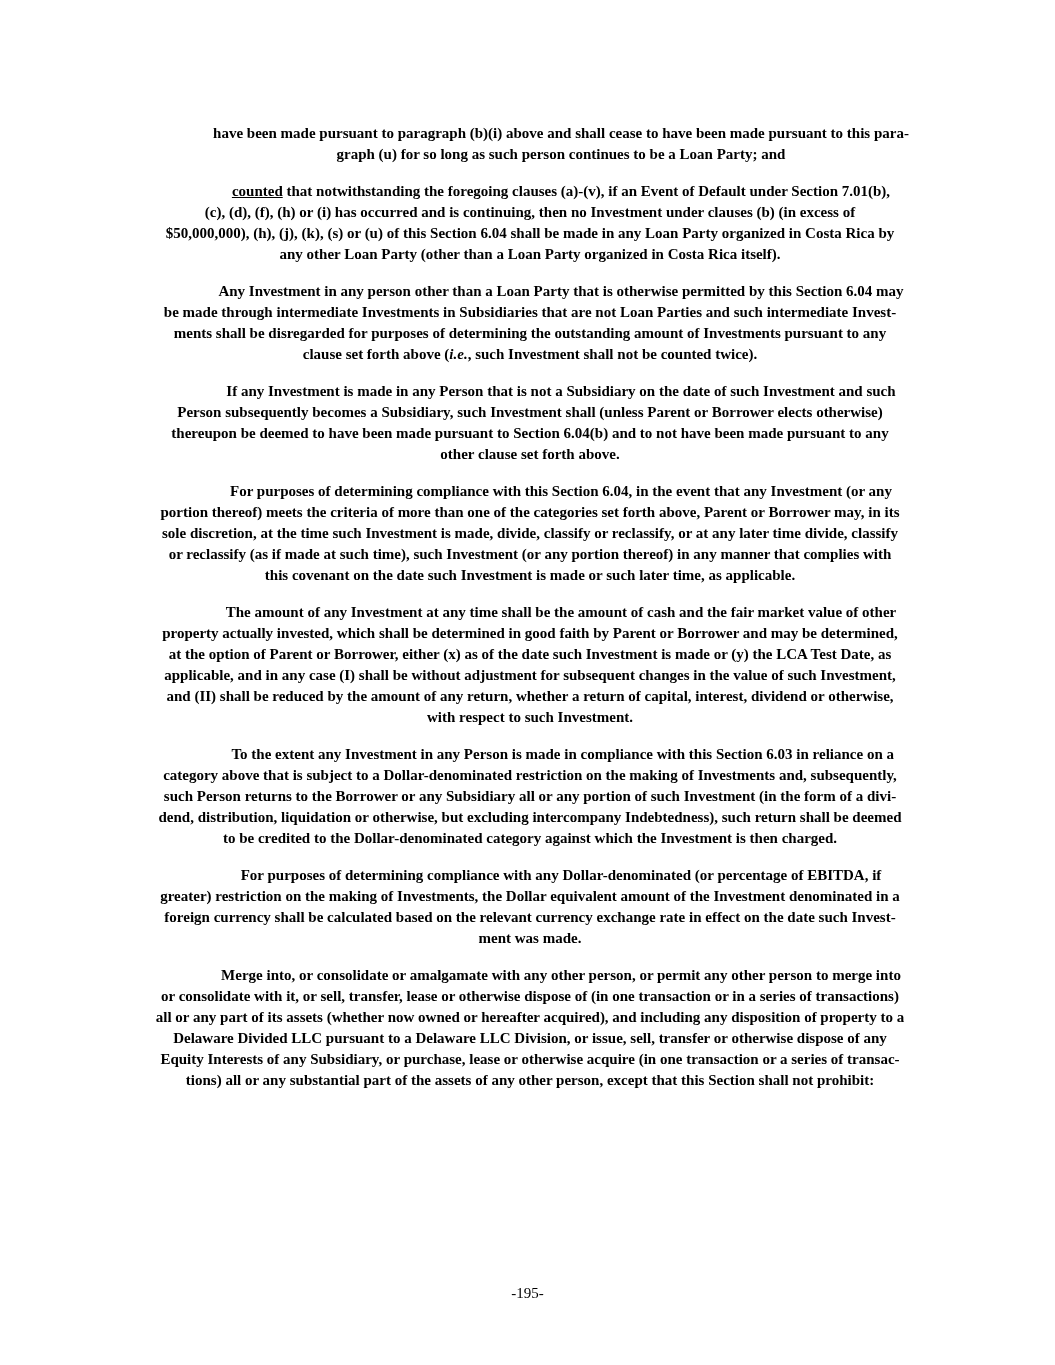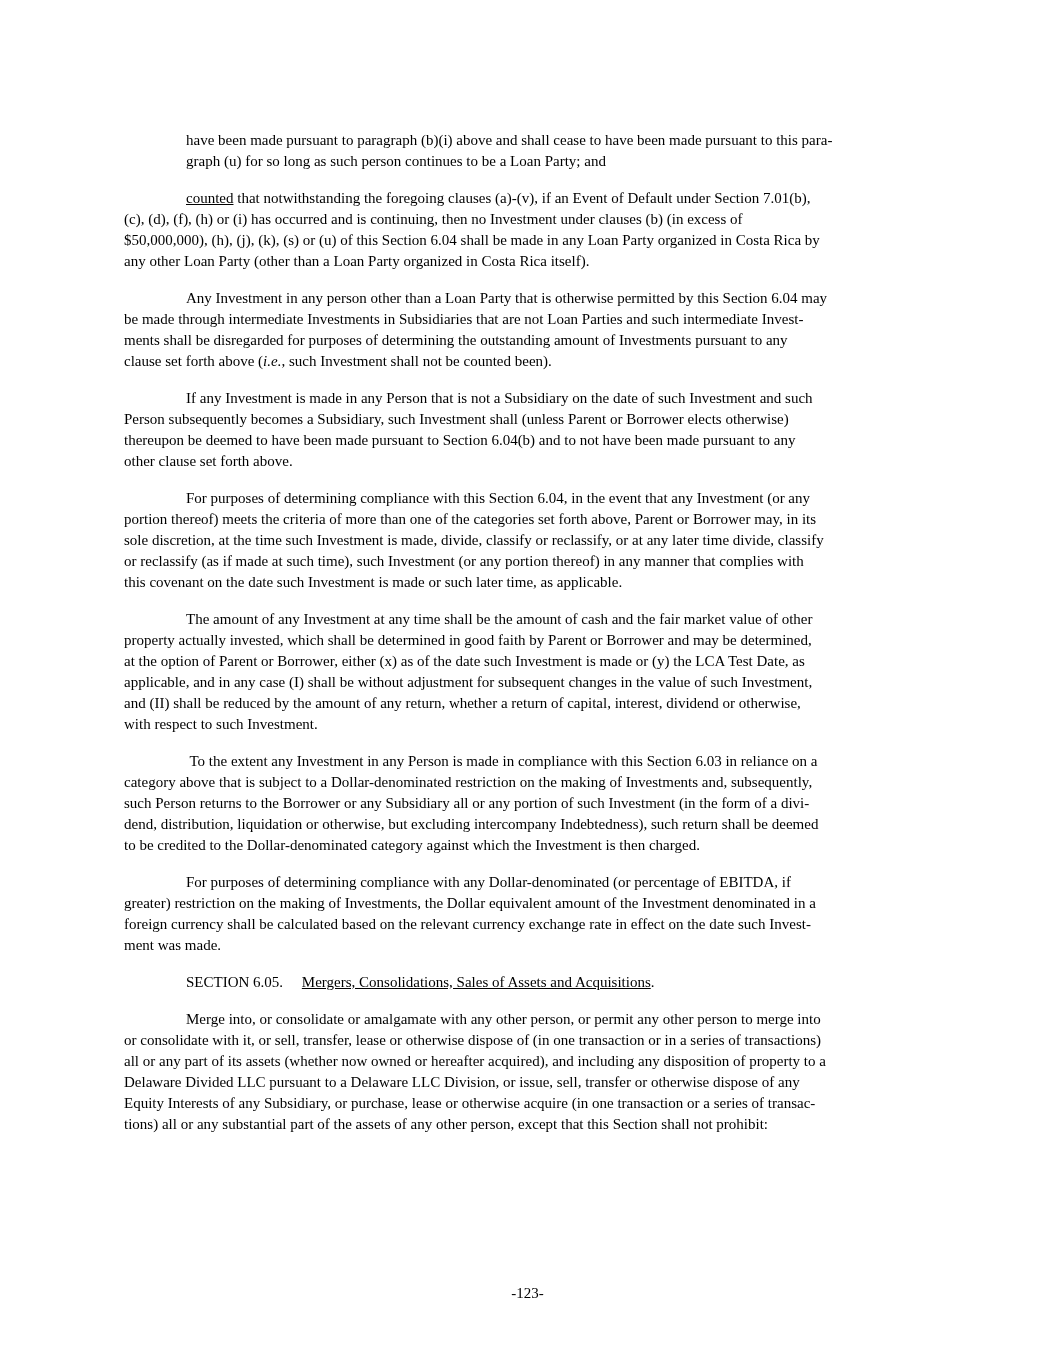--- a/index.html
+++ b/index.html
@@ -16,25 +16,26 @@
     font-family: "Liberation Serif", "DejaVu Serif", serif;
     overflow: hidden;
   }
   .doc {
     position: absolute;
     left: 124px;
     top: 122px;
     width: 812px;
   }
   .para {
-    margin: 8px 0 16px 0;
+    margin: 1px 0 16px 0;
     font-size: 15px;
     line-height: 21px;
     white-space: pre;
-    text-align: left;
+    text-align: center;
+    font-weight: bold;
   }
   .para.body    { text-indent: 62px; }
   .para.sub     { margin-left: 62px; }
   .para.clause  { margin-left: 62px; text-indent: 61px; }
   .para.heading { text-indent: 62px; }
   .u { text-decoration: underline; }
   .i { font-style: italic; }
   .page-number {
     position: absolute;
     top: 1283px;
@@ -54,21 +55,21 @@
     <div>
         <p class="para sub"><span>have been made pursuant to paragraph (b)(i) above and shall cease to have been made pursuant to this para-
 graph (u) for so long as such person continues to be a Loan Party; and</span></p>
         <p class="para body"><span class="u">counted</span><span> that notwithstanding the foregoing clauses (a)-(v), if an Event of Default under Section 7.01(b),
 (c), (d), (f), (h) or (i) has occurred and is continuing, then no Investment under clauses (b) (in excess of
 $50,000,000), (h), (j), (k), (s) or (u) of this Section 6.04 shall be made in any Loan Party organized in Costa Rica by
 any other Loan Party (other than a Loan Party organized in Costa Rica itself).</span></p>
         <p class="para body"><span>Any Investment in any person other than a Loan Party that is otherwise permitted by this Section 6.04 may
 be made through intermediate Investments in Subsidiaries that are not Loan Parties and such intermediate Invest-
 ments shall be disregarded for purposes of determining the outstanding amount of Investments pursuant to any
-clause set forth above (</span><span class="i">i.e.</span><span>, such Investment shall not be counted been).</span></p>
+clause set forth above (</span><span class="i">i.e.</span><span>, such Investment shall not be counted twice).</span></p>
         <p class="para body"><span>If any Investment is made in any Person that is not a Subsidiary on the date of such Investment and such
 Person subsequently becomes a Subsidiary, such Investment shall (unless Parent or Borrower elects otherwise)
 thereupon be deemed to have been made pursuant to Section 6.04(b) and to not have been made pursuant to any
 other clause set forth above.</span></p>
         <p class="para body"><span>For purposes of determining compliance with this Section 6.04, in the event that any Investment (or any
 portion thereof) meets the criteria of more than one of the categories set forth above, Parent or Borrower may, in its
 sole discretion, at the time such Investment is made, divide, classify or reclassify, or at any later time divide, classify
 or reclassify (as if made at such time), such Investment (or any portion thereof) in any manner that complies with
 this covenant on the date such Investment is made or such later time, as applicable.</span></p>
         <p class="para body"><span>The amount of any Investment at any time shall be the amount of cash and the fair market value of other
@@ -79,23 +80,22 @@
 with respect to such Investment.</span></p>
         <p class="para body"><span> To the extent any Investment in any Person is made in compliance with this Section 6.03 in reliance on a
 category above that is subject to a Dollar-denominated restriction on the making of Investments and, subsequently,
 such Person returns to the Borrower or any Subsidiary all or any portion of such Investment (in the form of a divi-
 dend, distribution, liquidation or otherwise, but excluding intercompany Indebtedness), such return shall be deemed
 to be credited to the Dollar-denominated category against which the Investment is then charged.</span></p>
         <p class="para body"><span>For purposes of determining compliance with any Dollar-denominated (or percentage of EBITDA, if
 greater) restriction on the making of Investments, the Dollar equivalent amount of the Investment denominated in a
 foreign currency shall be calculated based on the relevant currency exchange rate in effect on the date such Invest-
 ment was made.</span></p>
-        <p class="para heading"><span>SECTION 6.05.&nbsp;&nbsp;&nbsp;&nbsp;&nbsp;</span><span class="u">Mergers, Consolidations, Sales of Assets and Acquisitions</span><span>.</span></p>
         <p class="para body"><span>Merge into, or consolidate or amalgamate with any other person, or permit any other person to merge into
 or consolidate with it, or sell, transfer, lease or otherwise dispose of (in one transaction or in a series of transactions)
 all or any part of its assets (whether now owned or hereafter acquired), and including any disposition of property to a
 Delaware Divided LLC pursuant to a Delaware LLC Division, or issue, sell, transfer or otherwise dispose of any
 Equity Interests of any Subsidiary, or purchase, lease or otherwise acquire (in one transaction or a series of transac-
 tions) all or any substantial part of the assets of any other person, except that this Section shall not prohibit:</span></p>
       </div>
   </main>
-  <footer class="page-number">-123-</footer>
+  <footer class="page-number">-195-</footer>
 </div>
 
 </body></html>

